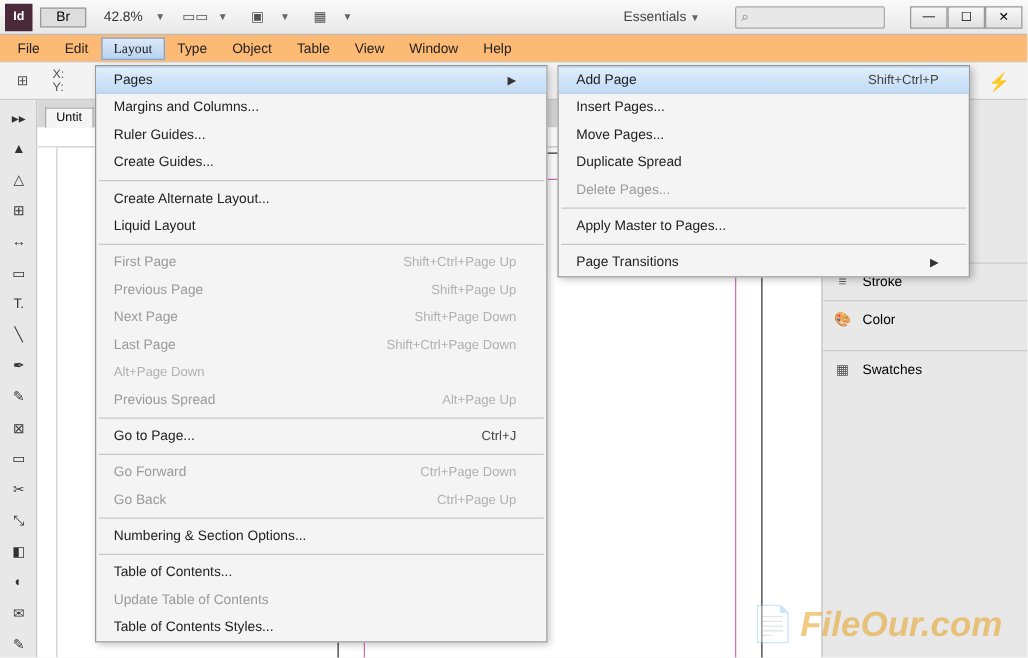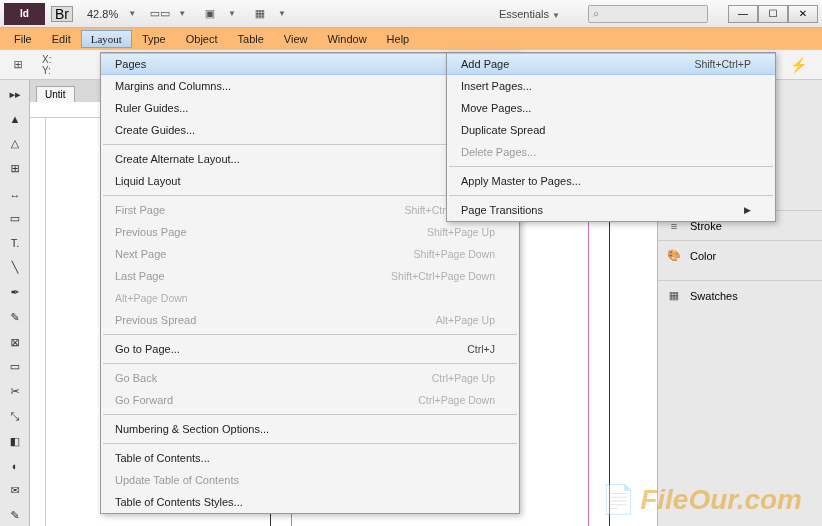--- a/index.html
+++ b/index.html
@@ -1,20 +1,20 @@
 <!DOCTYPE html>
 <html><head>
 <meta charset="utf-8">
 <style>
 * { margin: 0; padding: 0; box-sizing: border-box; font-family: "Segoe UI", Tahoma, sans-serif; font-size: 11px; }
 body { background: #f0f0f0; width: 822px; height: 526px; overflow: hidden; position: relative; }
 
 .titlebar { height: 28px; background: linear-gradient(#fafafa,#e8e8e8); border-bottom: 1px solid #bbb; display: flex; align-items: center; padding: 0 4px; }
-.app-icon { width: 41px; height: 22px; background: #4a2a3a; color: #fff; font-weight: bold; font-size: 10px; display: flex; align-items: center; justify-content: center; margin-right: 6px; }
-.br-badge { width: 22px; height: 16px; background: #ddd; border: 1px solid #999; font-size: 14px; display: flex; align-items: center; justify-content: center; margin-right: 8px; }
+.app-icon { width: 22px; height: 22px; background: #4a2a3a; color: #fff; font-weight: bold; font-size: 10px; display: flex; align-items: center; justify-content: center; margin-right: 6px; }
+.br-badge { width: 37px; height: 16px; background: #ddd; border: 1px solid #999; font-size: 11px; display: flex; align-items: center; justify-content: center; margin-right: 8px; }
 .zoom-box { padding: 2px 6px; color: #333; margin-right: 4px; }
 .tiny-arrow { font-size: 8px; color: #666; margin-right: 10px; }
 .tb-icon { width: 28px; height: 20px; display: flex; align-items: center; justify-content: center; margin-right: 4px; color: #555; }
 .tb-spacer { flex: 1; }
 .workspace-btn { padding: 2px 8px; color: #444; margin-right: 10px; }
 .search-box { width: 120px; height: 18px; background: #e8e8e8; border: 1px solid #aaa; border-radius: 2px; padding: 0 4px; display: flex; align-items: center; color: #888; margin-right: 20px; }
 .winbtns { display: flex; gap: 0; margin-left: auto; }
 .winbtn { width: 30px; height: 18px; border: 1px solid #999; background: linear-gradient(#f8f8f8,#e0e0e0); display: flex; align-items: center; justify-content: center; font-size: 10px; }
 
 .menubar { height: 22px; background: #fdba74; border-bottom: 1px solid #ccc; display: flex; align-items: center; padding: 0 4px; }
@@ -36,21 +36,21 @@
 .canvas { position: absolute; left: 20px; top: 42px; right: 4px; bottom: 4px; background: #fff; }
 .page-outline { position: absolute; left: 220px; top: 0px; width: 340px; height: 440px; border: 1px solid #333; }
 .page-outline::after { content:""; position:absolute; inset:20px; border:1px solid #d070c0; }
 
 .panels { width: 165px; background: #e8e8e8; border-left: 1px solid #bbb; padding-top: 130px; }
 .panel-row { height: 30px; display: flex; align-items: center; padding: 0 8px; border-top: 1px solid #ccc; gap: 8px; }
 .panel-icon { width: 16px; height: 16px; display: flex; align-items: center; justify-content: center; color: #555; }
 
 
 .dropdown { position: absolute; background: #f4f4f4; border: 1px solid #9a9a9a; box-shadow: 2px 2px 6px rgba(0,0,0,0.25); z-index: 100; }
-.dd-layout { left: 100px; top: 52px; width: 420px; }
+.dd-layout { left: 76px; top: 52px; width: 362px; }
 .dd-pages { left: 446px; top: 52px; width: 330px; }
 .dd-row { height: 22px; display: flex; align-items: center; padding: 0 24px 0 14px; color: #222; }
 .dd-row.hover { background: linear-gradient(#dfeefc,#c1dbf5); border-top:1px solid #a8c8ea; border-bottom:1px solid #a8c8ea; height:22px; }
 .dd-row.disabled { color: #9a9a9a; }
 .dd-label { flex: 1; }
 .dd-short { color: #444; font-size: 10.5px; }
 .dd-row.disabled .dd-short { color: #b0b0b0; }
 .dd-sep { height: 1px; background: #c8c8c8; margin: 3px 2px; }
 .dd-arrow { font-size: 9px; color: #333; margin-left: 8px; }
 
@@ -194,26 +194,26 @@
       <span class="dd-label">Previous Spread</span>
       <span class="dd-short">Alt+Page Up</span>
     </div>
     <div class="dd-sep"></div>
     <div class="dd-row">
       <span class="dd-label">Go to Page...</span>
       <span class="dd-short">Ctrl+J</span>
     </div>
     <div class="dd-sep"></div>
     <div class="dd-row disabled">
+      <span class="dd-label">Go Forward</span>
+      <span class="dd-short">Ctrl+Page Down</span>
+    </div>
+    <div class="dd-row disabled">
       <span class="dd-label">Go Back</span>
       <span class="dd-short">Ctrl+Page Up</span>
-    </div>
-    <div class="dd-row disabled">
-      <span class="dd-label">Go Forward</span>
-      <span class="dd-short">Ctrl+Page Down</span>
     </div>
     <div class="dd-sep"></div>
     <div class="dd-row">
       <span class="dd-label">Numbering &amp; Section Options...</span>
     </div>
     <div class="dd-sep"></div>
     <div class="dd-row">
       <span class="dd-label">Table of Contents...</span>
     </div>
     <div class="dd-row disabled">

